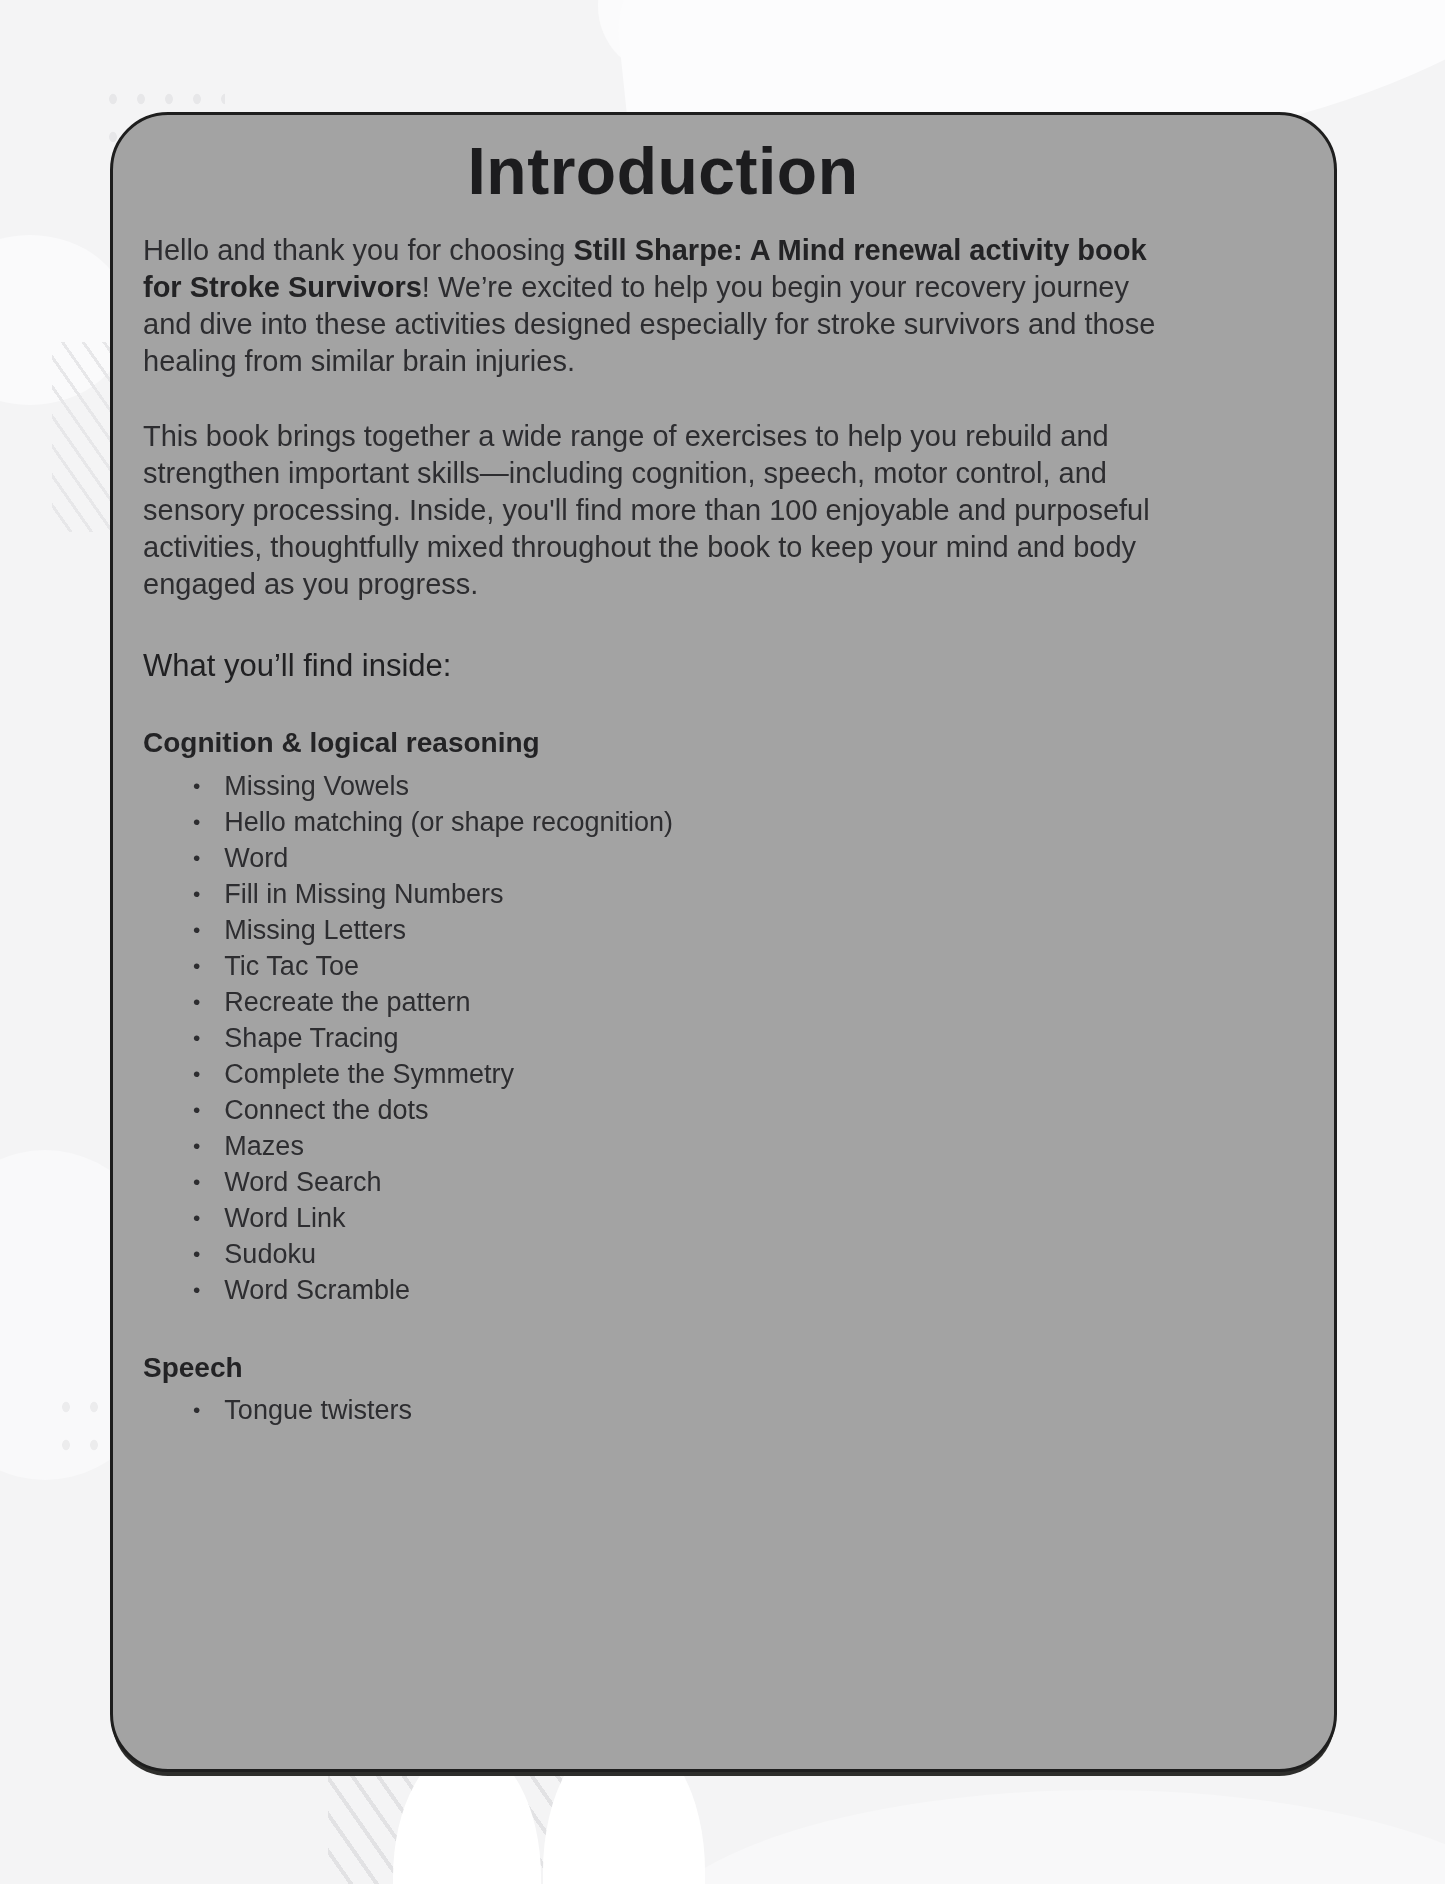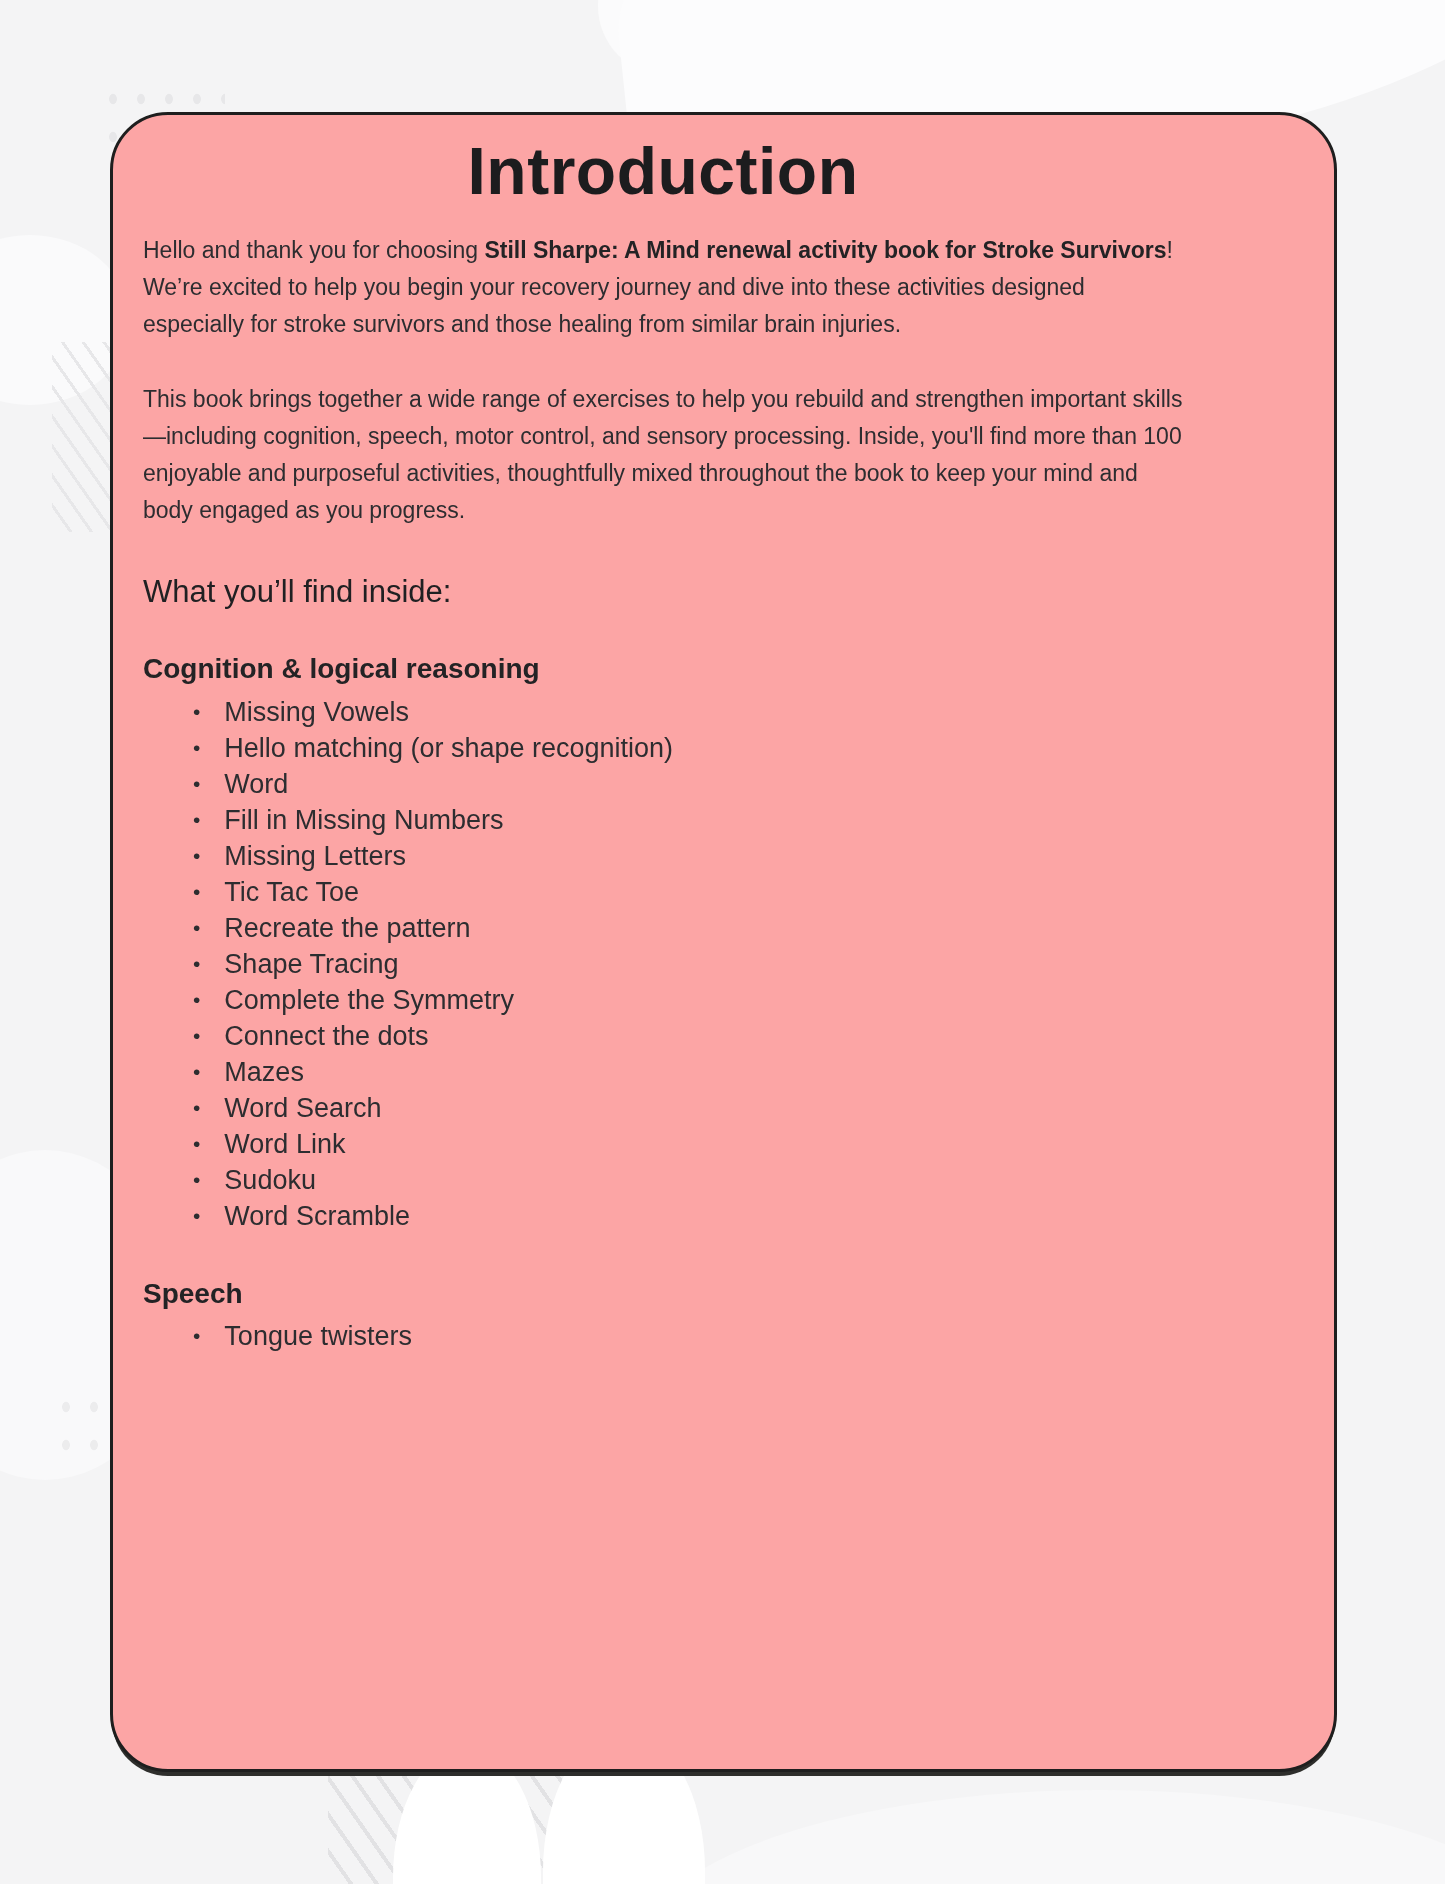--- a/index.html
+++ b/index.html
@@ -56,21 +56,21 @@
   .lobe { background: #ffffff; border-radius: 48%; }
   .lobe.one { left: 393px; top: 1748px; width: 148px; height: 270px; }
   .lobe.two { left: 543px; top: 1732px; width: 162px; height: 290px; }
 
   
   .card {
     position: absolute;
     left: 110px; top: 112px;
     width: 1227px; height: 1660px;
     box-sizing: border-box;
-    background: #fca5a5;
+    background: #a3a3a3;
     border: 3px solid #1e1e1e;
     border-radius: 58px;
     box-shadow: 0 6px 0 -2px #2e2e2c;
     padding: 16px 30px 0 30px;
     z-index: 10;
   }
 
   .page-title {
     width: 1040px;
     margin: 6px 0 26px 0;
@@ -78,21 +78,21 @@
     font-size: 66px;
     line-height: 1.05;
     font-weight: 800;
     letter-spacing: 0.5px;
     color: #1c1c1e;
   }
 
   .body-text {
     width: 1040px;
     margin: 0 16px 38px 0;
-    font-size: 23px;
+    font-size: 29px;
     line-height: 37px;
     color: #2d2d30;
   }
   .body-text strong { color: #232325; }
 
   .find-inside-heading {
     width: 1040px;
     margin: 46px 0 0 0;
     font-size: 31px;
     line-height: 1.1;

